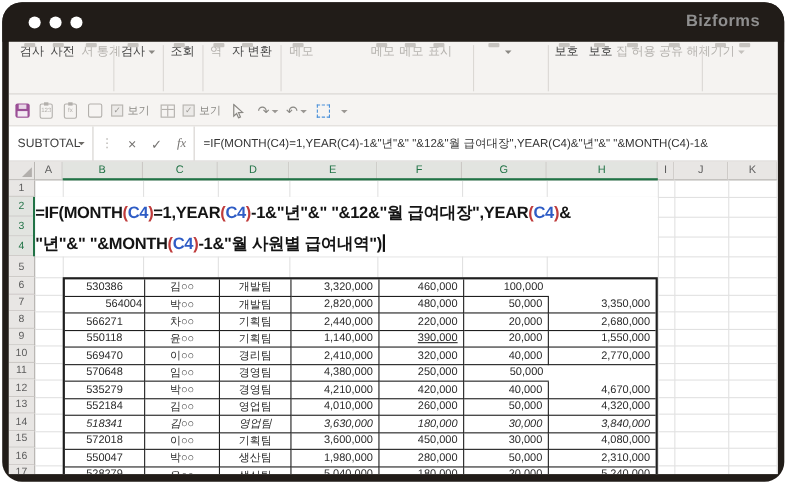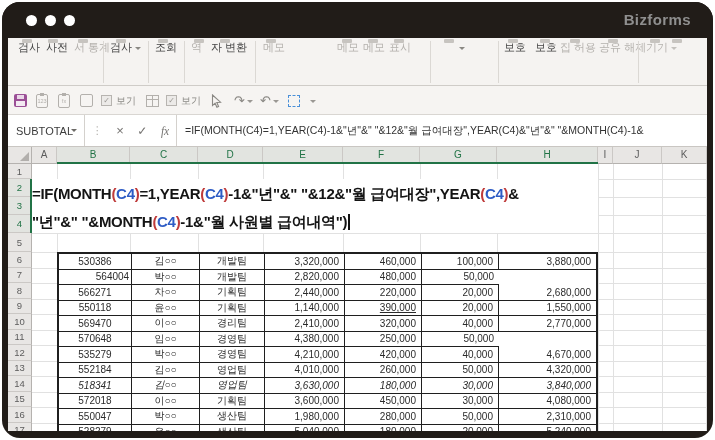--- a/index.html
+++ b/index.html
@@ -276,29 +276,29 @@
         <div class="edline" id="edline2"><span class="seg-k">"년"&amp;" "&amp;MONTH</span><span class="seg-r">(</span><span class="seg-b">C4</span><span class="seg-r">)</span><span class="seg-k">-1&amp;"월 사원별 급여내역")</span><span id="cursorbar"></span></div>
       </div>
       <div id="dtable" style="left: 49px; top: 105px; width: 541px; height: 188px;">
           <div class="trow" style="height: 15.5px;">
             <div class="tcell center" style="width: 73px;">530386</div>
             <div class="tcell center" style="width: 68px;">김○○</div>
             <div class="tcell center" style="width: 65px;">개발팀</div>
             <div class="tcell num" style="width: 80px;">3,320,000</div>
             <div class="tcell num" style="width: 77px;">460,000</div>
             <div class="tcell num" style="width: 77px;">100,000</div>
-            <div class="tcell num" style="width: 97px;">3,880,000</div>
           </div>
           <div class="trow" style="height: 15.5px;">
             <div class="tcell center" style="width: 73px; padding-left: 35px;">564004</div>
             <div class="tcell center" style="width: 68px;">박○○</div>
             <div class="tcell center" style="width: 65px;">개발팀</div>
             <div class="tcell num" style="width: 80px;">2,820,000</div>
             <div class="tcell num" style="width: 77px;">480,000</div>
             <div class="tcell num" style="width: 77px;">50,000</div>
+            <div class="tcell num" style="width: 97px;">3,350,000</div>
           </div>
           <div class="trow" style="height: 15.5px;">
             <div class="tcell center" style="width: 73px;">566271</div>
             <div class="tcell center" style="width: 68px;">차○○</div>
             <div class="tcell center" style="width: 65px;">기획팀</div>
             <div class="tcell num" style="width: 80px;">2,440,000</div>
             <div class="tcell num" style="width: 77px;">220,000</div>
             <div class="tcell num" style="width: 77px;">20,000</div>
             <div class="tcell num" style="width: 97px;">2,680,000</div>
           </div>

